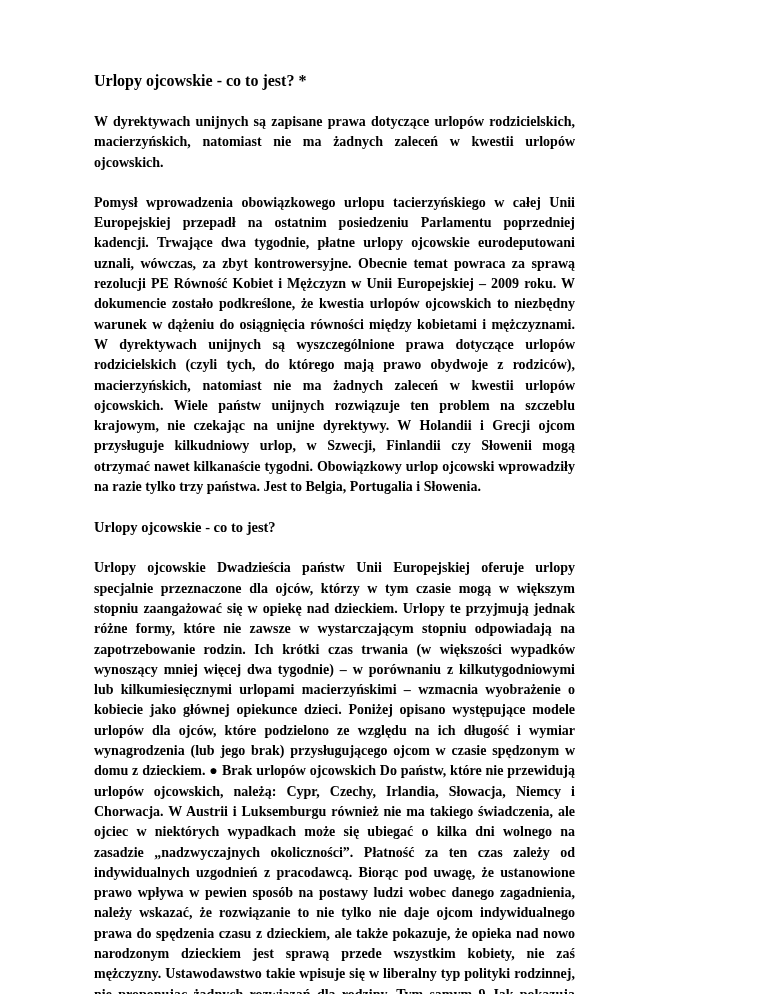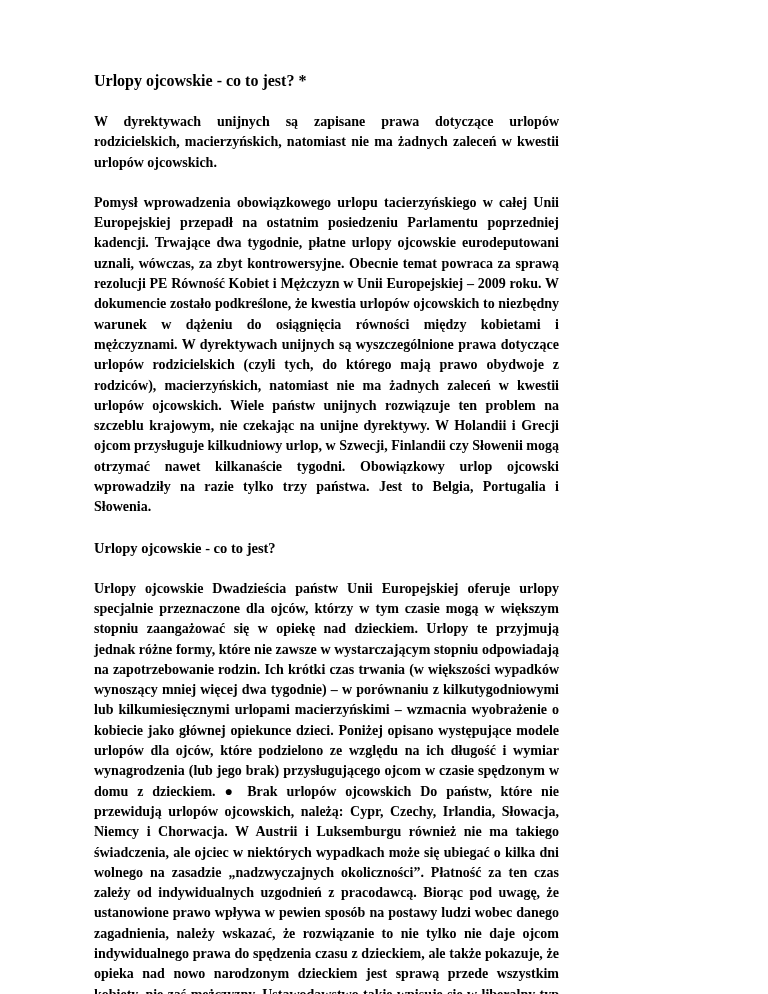--- a/index.html
+++ b/index.html
@@ -25,21 +25,21 @@
     line-height: 21px;
     margin: 0 0 21px 0;
   }
   .section-heading {
     font-size: 14.5px;
     font-weight: bold;
     line-height: 21px;
     margin: 8px 0 20px 0;
   }
   .para {
-    margin: 0 16px 20px 0;
+    margin: 0 0 20px 0;
     text-align: justify;
   }
   .run { font-weight: bold; }
   .run.bold { font-weight: bold; }
 </style>
 </head>
 <body>
 
 <div class="page">
   <h1 class="doc-title"><span class="run bold">Urlopy ojcowskie - co to jest? *</span></h1>

